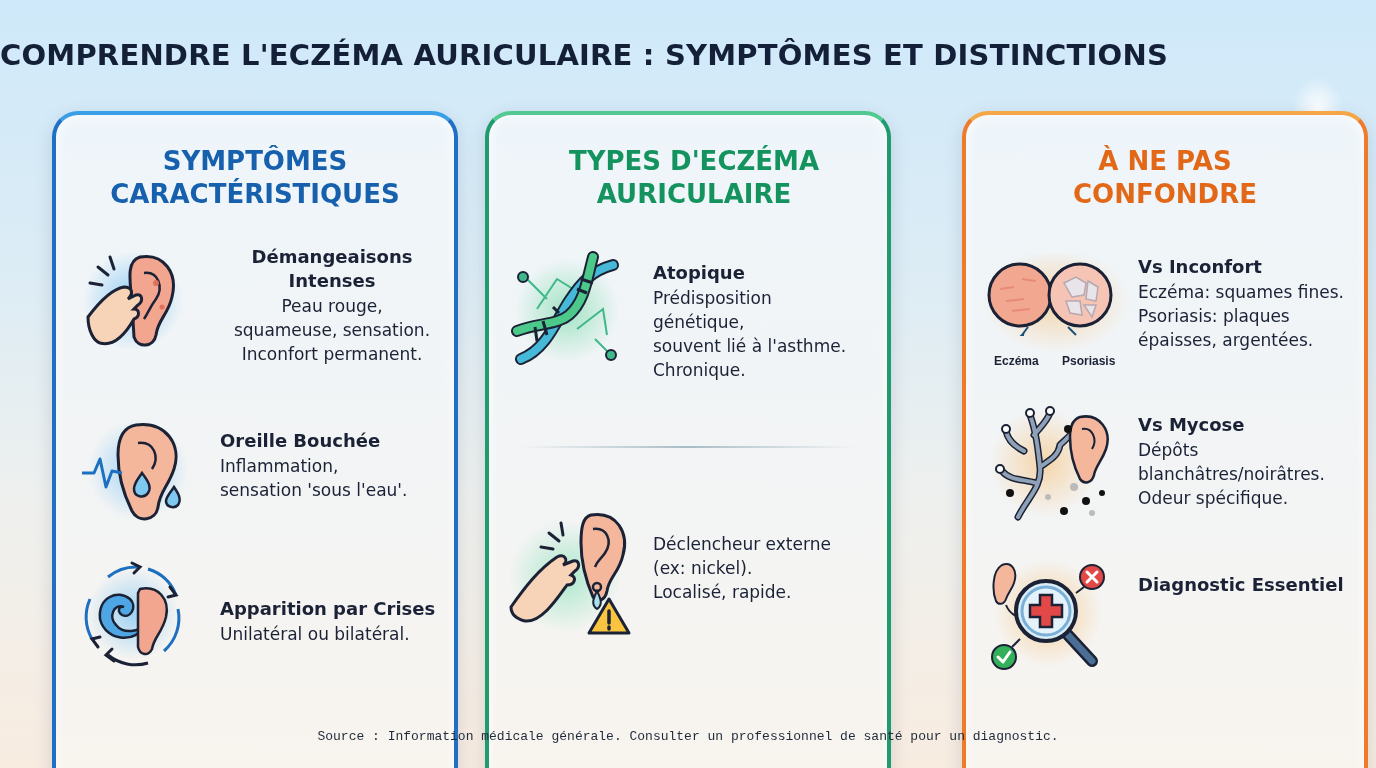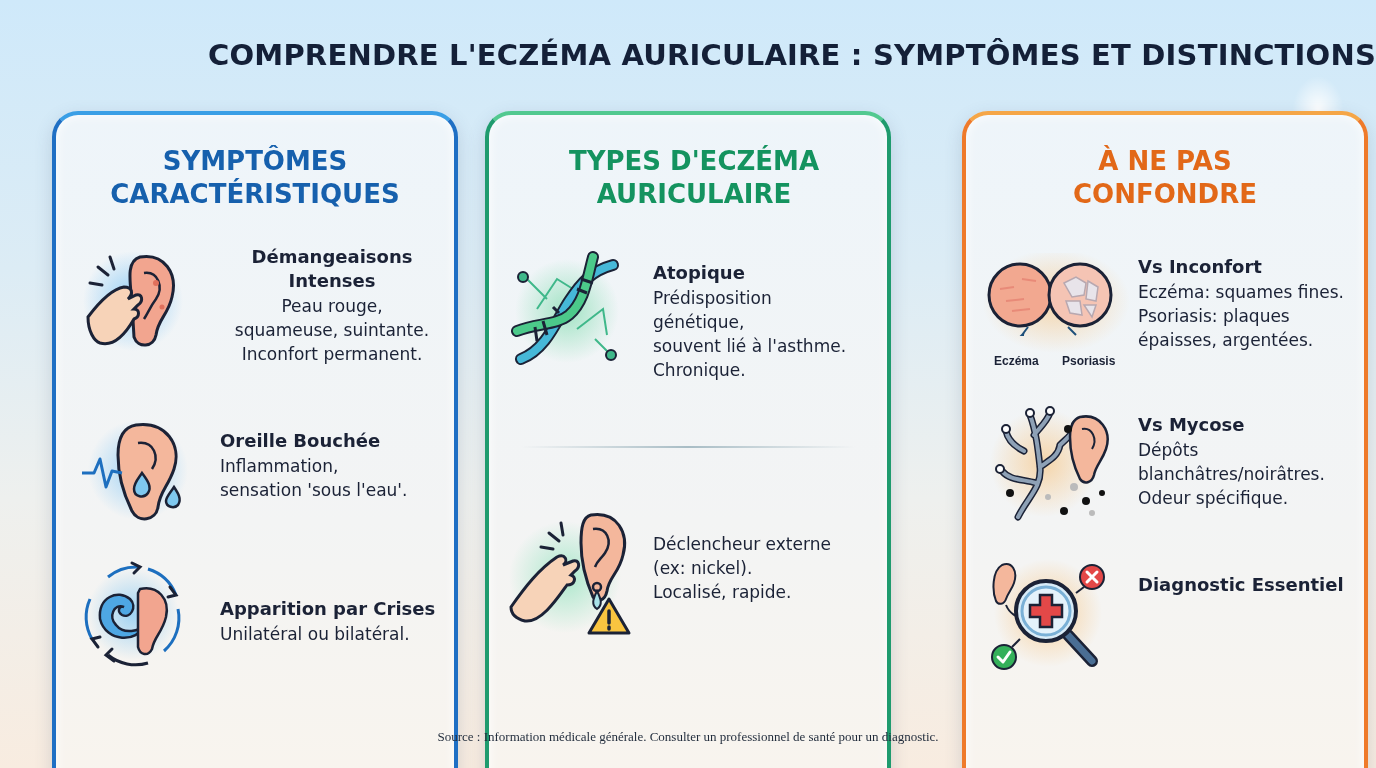--- a/index.html
+++ b/index.html
@@ -5,21 +5,21 @@
     * { box-sizing: border-box; margin: 0; padding: 0; }
     html, body { width: 1376px; height: 768px; overflow: hidden; }
     body {
       font-family: "DejaVu Sans", "Liberation Sans", sans-serif;
       background: linear-gradient(180deg, #cfe9fa 0%, #dcecf5 35%, #eef0ee 65%, #f8ece0 100%);
       position: relative;
       color: #1b2236;
     }
     .page-title {
       position: absolute; left: 0; top: 38px; width: 1376px;
-      text-align: right;
+      text-align: left;
       font-family: "DejaVu Sans", sans-serif;
       font-weight: bold;
       font-size: 29px;
       letter-spacing: 0.2px;
       color: #142038;
     }
     .sparkle {
       position: absolute; right: 28px; top: 70px; width: 60px; height: 80px;
       background: radial-gradient(ellipse at center, rgba(255,255,255,0.95) 0%, rgba(255,255,255,0) 60%);
       pointer-events: none;
@@ -49,21 +49,21 @@
     .item-title { font-weight: bold; font-size: 18px; line-height: 24px; color: #1b2236; white-space: pre-line; }
     .item-desc { font-size: 17px; line-height: 24px; color: #1b2236; white-space: pre-line; margin-top: 1px; }
     .divider {
       position: absolute; left: 32px; right: 32px; top: 331px; height: 2px;
       background: linear-gradient(90deg, rgba(150,180,190,0) 0%, rgba(150,175,185,0.8) 50%, rgba(150,180,190,0) 100%);
     }
     .glow { position: absolute; bottom: -6px; width: 60px; height: 14px; left: 50%; margin-left: -30px;
       background: radial-gradient(ellipse at center, rgba(255,255,255,0.95), rgba(255,255,255,0) 70%); }
     .footer {
       position: absolute; left: 0; top: 729px; width: 1376px; text-align: center;
-      font-family: Liberation Serif, serif; font-size: 13px; color: #1f2a3a;
+      font-family: Liberation Mono, monospace; font-size: 13px; color: #1f2a3a;
     }
     .mini-label { font-family: "Liberation Sans", sans-serif; font-weight: bold; font-size: 12px; fill: #1b2236; }
   </style>
 </head>
 <body>
 
 <h1 class="page-title">COMPRENDRE L'ECZÉMA AURICULAIRE : SYMPTÔMES ET DISTINCTIONS</h1>
 <div class="sparkle"></div>
 
 <section class="card blue">
@@ -85,21 +85,21 @@
         <circle cx="78" cy="40" r="3" fill="#e0705c"></circle>
           <circle cx="84" cy="64" r="2.5" fill="#e0705c"></circle>
         <path d="M10 74 C22 58 34 46 46 44 C54 44 56 50 50 56 L58 52 C64 50 66 58 60 62 L56 66 C62 66 62 74 56 76 C48 90 36 104 22 100 C16 98 10 88 10 74Z" fill="#f7d3b8" stroke="#1b2236" stroke-width="3"></path>
         <path d="M20 24 L30 32 M32 14 L36 26 M12 40 L24 42" stroke="#1b2236" stroke-width="3" stroke-linecap="round"></path>
       </svg>
     </div>
     <div class="text" style="top:2px;text-align:center;">
       <div class="item-title">Démangeaisons
 Intenses</div>
       <div class="item-desc">Peau rouge,
-squameuse, suintante.
+squameuse, sensation.
 Inconfort permanent.</div>
     </div>
   </div>
 
   <div class="item" style="top:300px;">
     <div class="icon" style="top:0;">
       <svg viewBox="0 0 110 110">
         <defs>
             <radialGradient id="gb2">
               <stop offset="0" stop-color="#7cc4f5" stop-opacity=".7"></stop>

